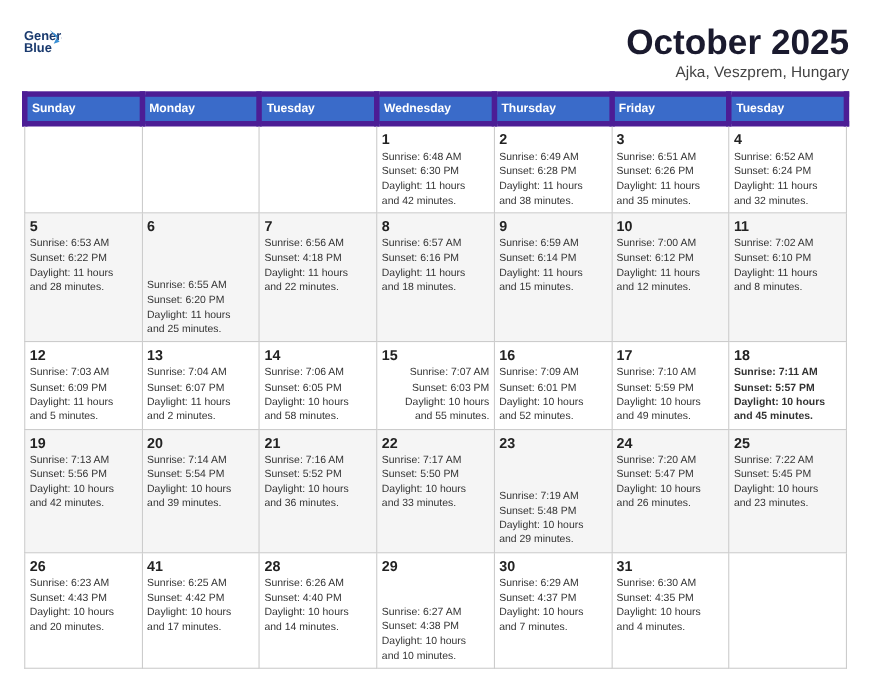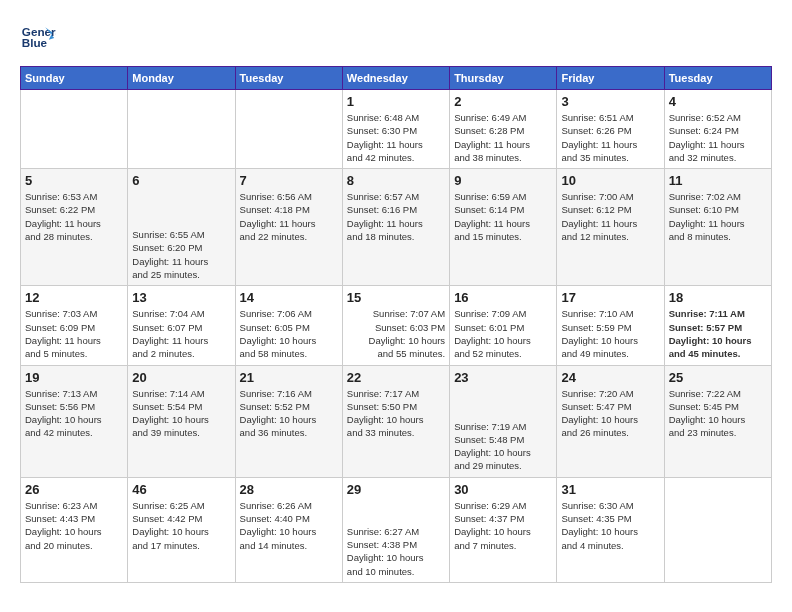--- a/index.html
+++ b/index.html
@@ -42,21 +42,21 @@
       border-collapse: collapse;
       font-size: 10px;
     }
     .calendar th {
       background: #3a6bc9;
       color: #fff;
       padding: 5px 4px;
       text-align: left;
       font-size: 11px;
       font-weight: bold;
-      border: 1px solid #4c1d95;
+      border: 5px solid #4c1d95;
     }
     .calendar td {
       border: 1px solid #ccc;
       vertical-align: top;
       padding: 4px;
       width: calc(100% / 7);
       min-height: 80px;
       color: #222;
       background: #fff;
     }
@@ -81,20 +81,24 @@
 </head>
 <body>
 
 <div class="header">
   <div class="logo">
     <svg class="logo-icon" viewBox="0 0 40 40">
       <text x="2" y="18" font-size="13" font-weight="bold" fill="#1a3a6e">General</text>
       <text x="2" y="30" font-size="13" font-weight="bold" fill="#1a3a6e">Blue</text>
       <polygon points="28,8 36,14 32,22 38,20" fill="#3a8fd4"></polygon>
     </svg>
+  </div>
+  <div class="title-block">
+    <div class="month-title">October 2025</div>
+    <div class="location">Ajka, Veszprem, Hungary</div>
   </div>
 </div>
 
 <table class="calendar">
   <thead>
     <tr>
     <th>Sunday</th>
         <th>Monday</th>
         <th>Tuesday</th>
         <th>Wednesday</th>
@@ -292,21 +296,21 @@
       </tr>
       <tr>
         <td>
           <div class="day-number">26</div>
           <div class="day-info" style="white-space: pre-line;">Sunrise: 6:23 AM
 Sunset: 4:43 PM
 Daylight: 10 hours
 and 20 minutes.</div>
         </td>
         <td>
-          <div class="day-number">46</div>
+          <div class="day-number">41</div>
           <div class="day-info" style="white-space: pre-line;">Sunrise: 6:25 AM
 Sunset: 4:42 PM
 Daylight: 10 hours
 and 17 minutes.</div>
         </td>
         <td>
           <div class="day-number">28</div>
           <div class="day-info" style="white-space: pre-line;">Sunrise: 6:26 AM
 Sunset: 4:40 PM
 Daylight: 10 hours

